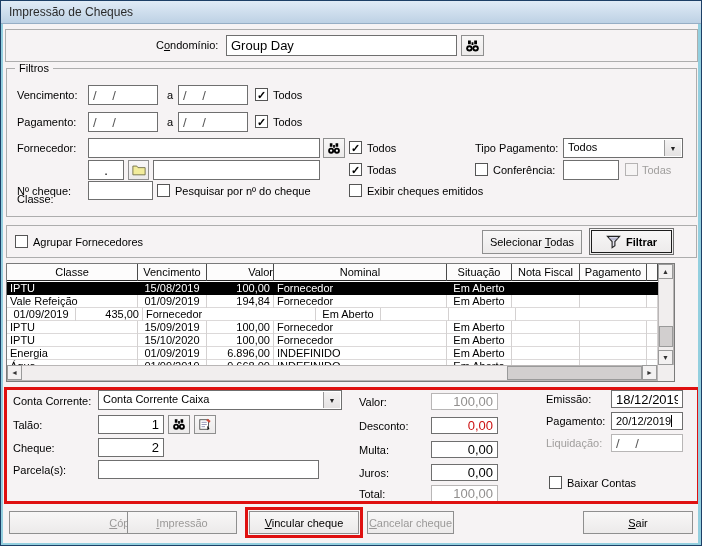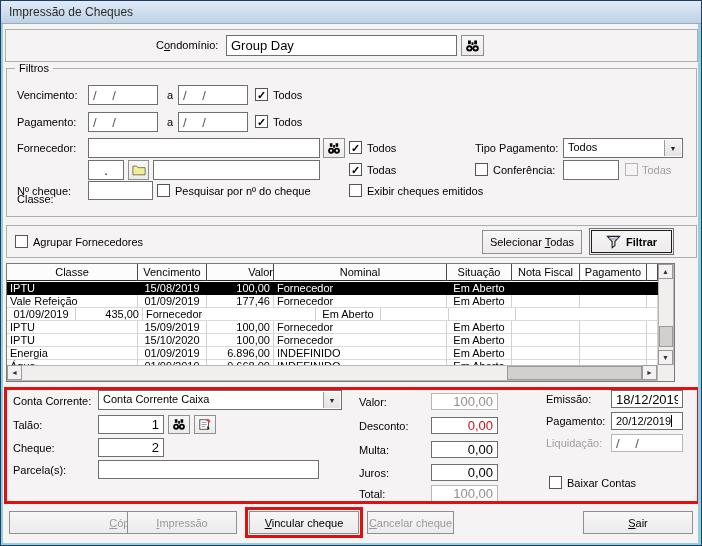--- a/index.html
+++ b/index.html
@@ -201,21 +201,21 @@
           <div class="tcell c2">100,00</div>
           <div class="tcell c3">Fornecedor</div>
           <div class="tcell c4">Em Aberto</div>
           <div class="tcell c5"></div>
           <div class="tcell c6"></div>
           <div class="tcell c7"></div>
         </div>
         <div class="trow">
           <div class="tcell c0">Vale Refeição</div>
           <div class="tcell c1">01/09/2019</div>
-          <div class="tcell c2">177,46</div>
+          <div class="tcell c2">194,84</div>
           <div class="tcell c3">Fornecedor</div>
           <div class="tcell c4">Em Aberto</div>
           <div class="tcell c5"></div>
           <div class="tcell c6"></div>
           <div class="tcell c7"></div>
         </div>
         <div class="trow">
           <div class="tcell c1">01/09/2019</div>
           <div class="tcell c2">435,00</div>
           <div class="tcell c3">Fornecedor</div>

